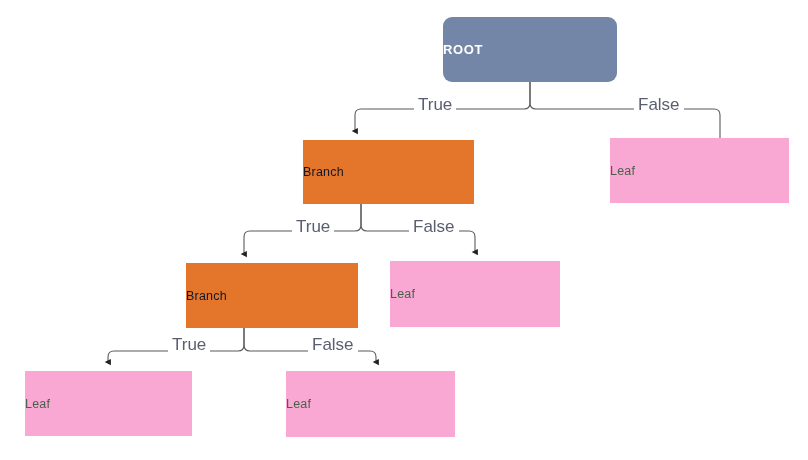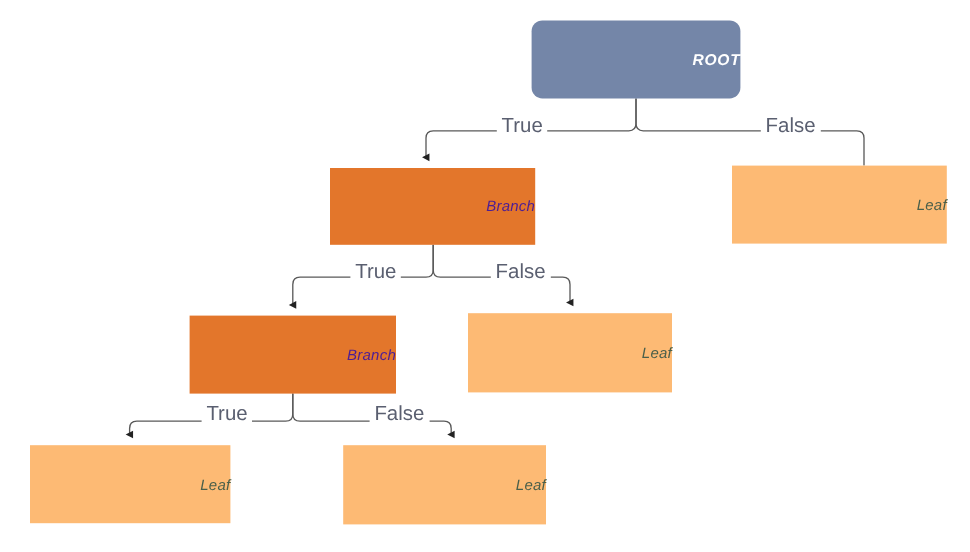--- a/index.html
+++ b/index.html
@@ -20,42 +20,42 @@
     left: 0;
     top: 0;
     width: 808px;
     height: 460px;
     pointer-events: none;
   }
   .node {
     position: absolute;
     display: flex;
     align-items: center;
-    justify-content: flex-end;
+    justify-content: flex-start;
     box-sizing: border-box;
     font-size: 12.5px;
     letter-spacing: 0.2px;
     user-select: none;
-    font-style: italic;
   }
   .node-root {
     background: #7486a8;
     color: #ffffff;
     border-radius: 9px;
     font-weight: bold;
     font-size: 13px;
     letter-spacing: 0.6px;
   }
   .node-branch {
     background: #e3762b;
-    color: #4c1d95;
+    color: #0f172a;
     border-radius: 0;
+    margin-left: 28px;
   }
   .node-leaf {
-    background: #fdba74;
+    background: #f9a8d4;
     color: #4a5f4a;
     border-radius: 0;
   }
   .edge-label {
     position: absolute;
     font-family: "Liberation Sans", sans-serif;
     font-size: 17px;
     color: #5a5f70;
     background: #ffffff;
     padding: 0 4px;

